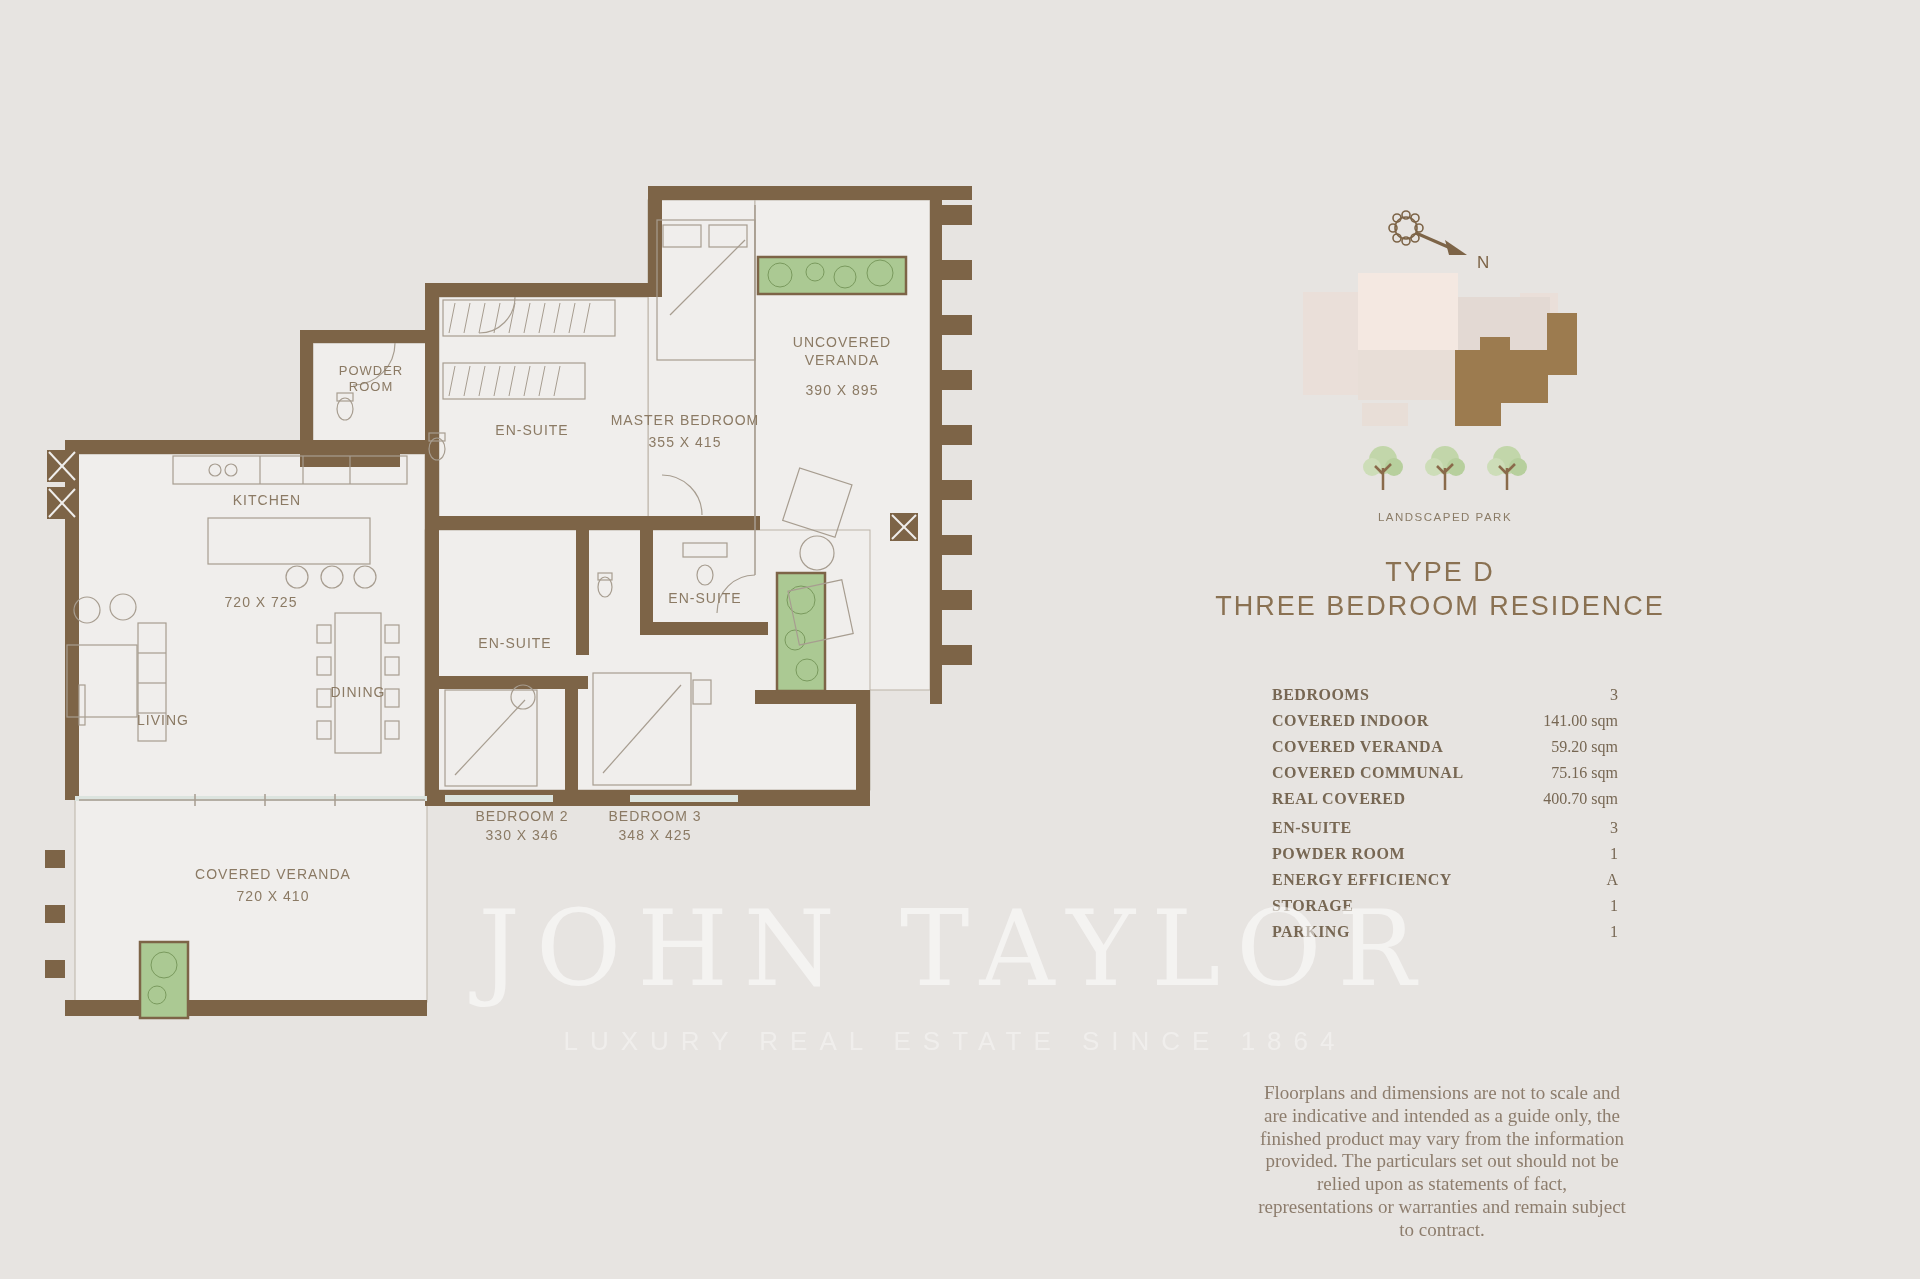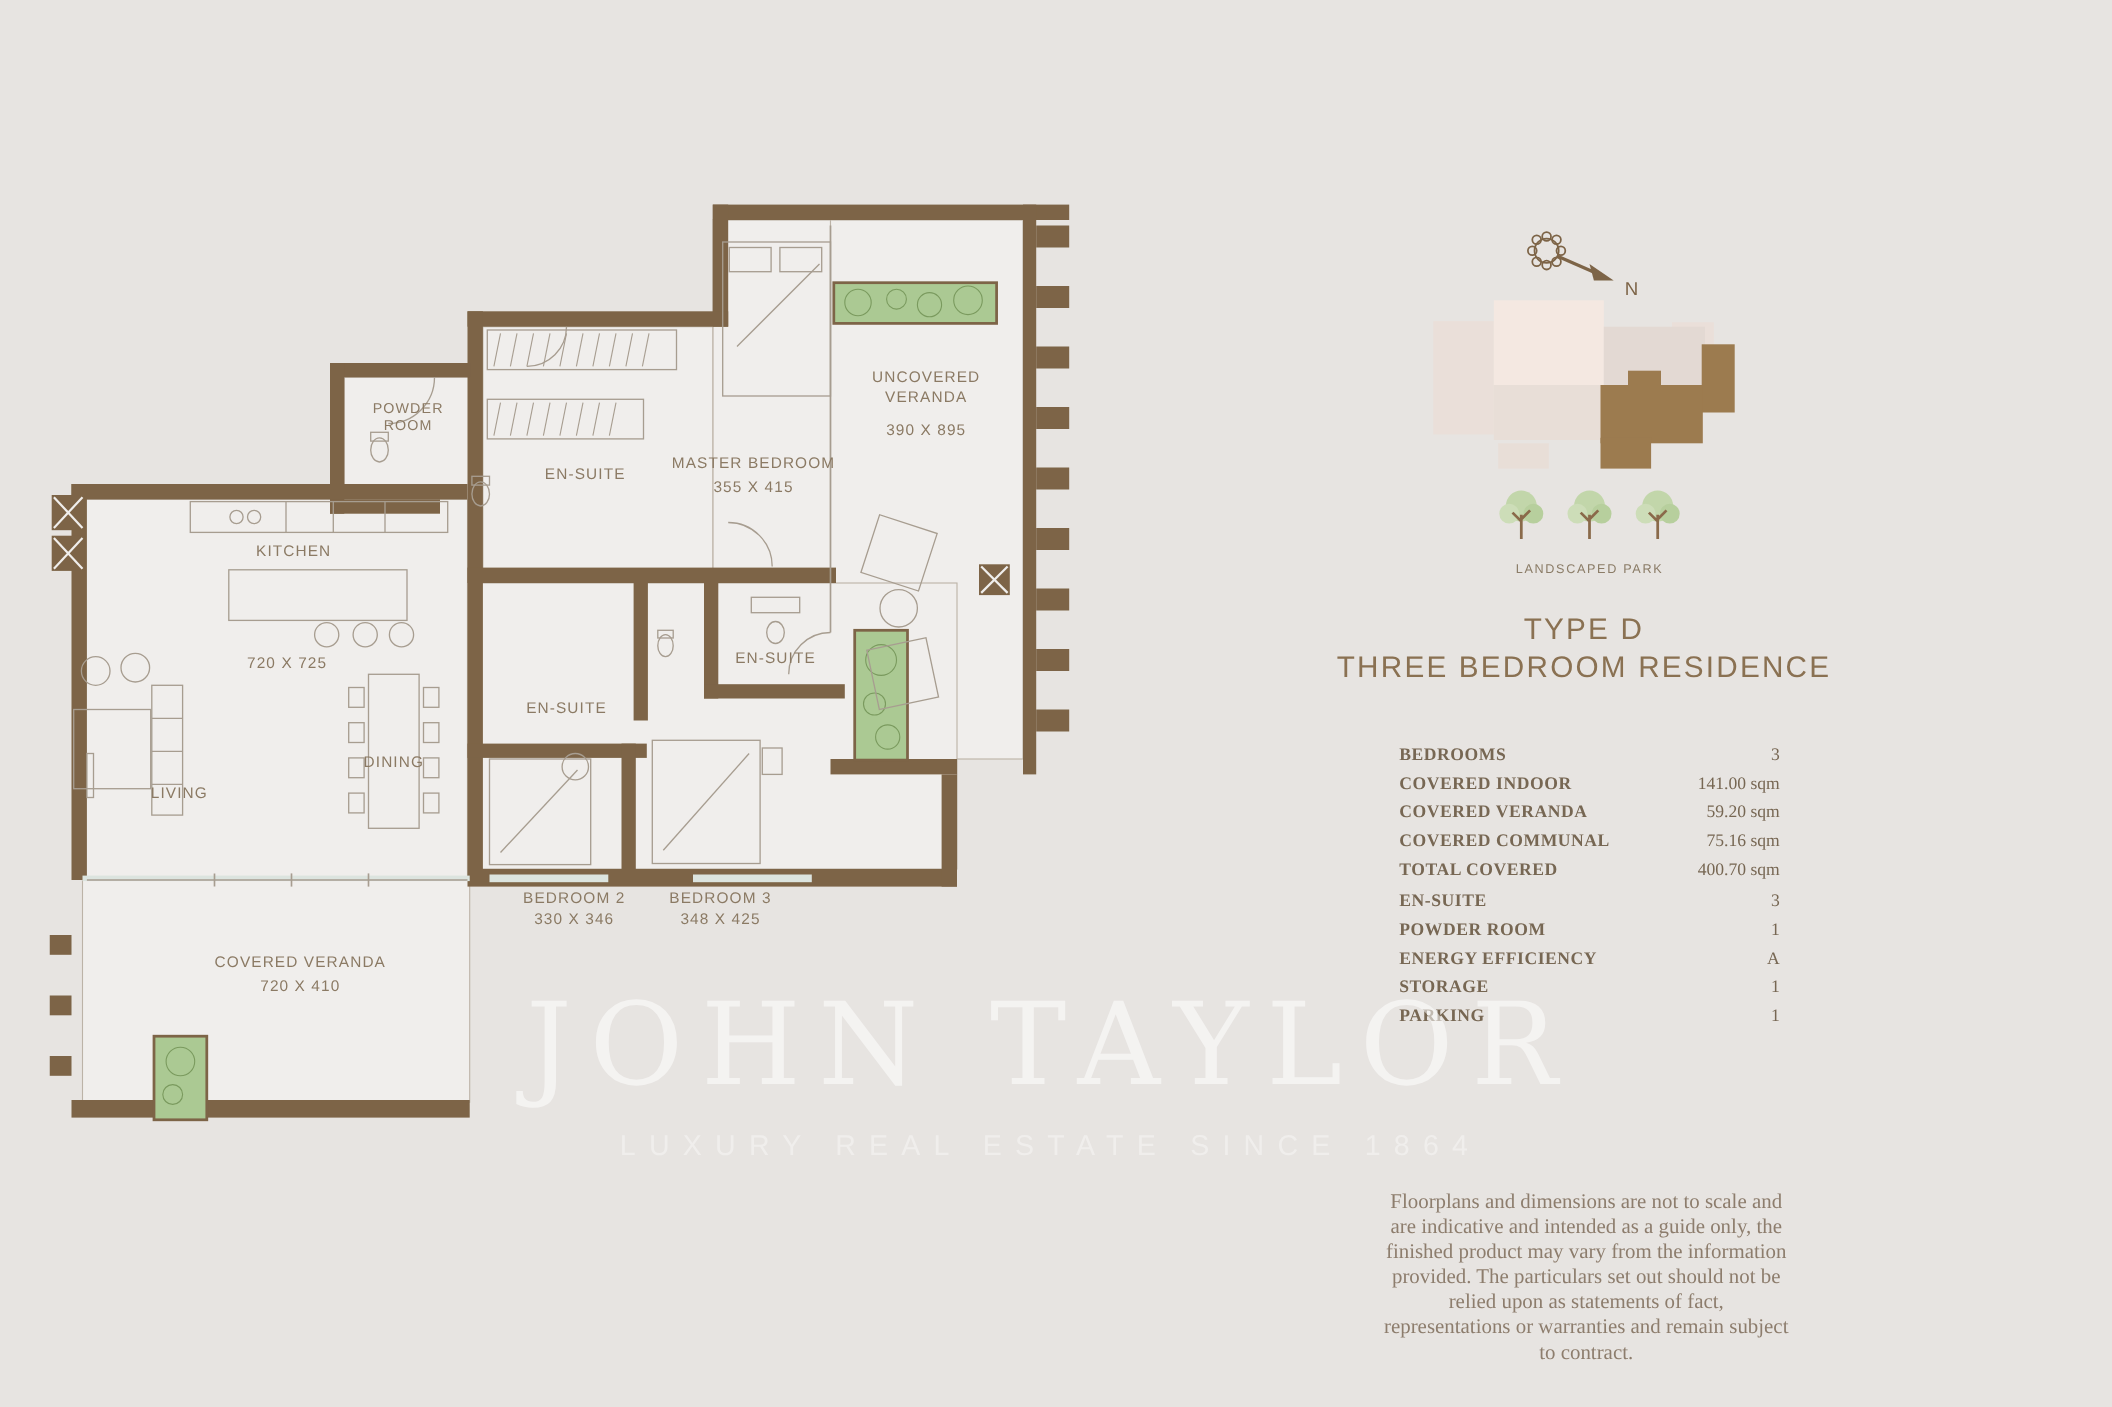--- a/index.html
+++ b/index.html
@@ -18,21 +18,21 @@
   }
   .residence-title{
     position:absolute;left:1210px;top:556px;width:460px;
     text-align:center;font-size:27px;font-weight:500;letter-spacing:2px;
     color:#8a7152;line-height:1.25;
   }
   .spec-table{
     position:absolute;left:1272px;top:678px;width:346px;
     font-family:"Liberation Serif", serif;color:#776753;font-size:16px;
   }
-  .spec-row{display:flex;justify-content:space-between;align-items:flex-start;height:26px;}
+  .spec-row{display:flex;justify-content:space-between;align-items:flex-end;height:26px;}
   .spec-label{font-weight:600;letter-spacing:0.5px;}
   .spec-value{font-weight:400;}
   .disclaimer{
     position:absolute;left:1258px;top:1082px;width:368px;
     text-align:center;font-family:"Liberation Serif", serif;
     font-size:19px;line-height:1.2;color:#8d7d6d;
   }
   .site-plan{position:absolute;left:1295px;top:265px;width:350px;height:175px;}
   .site-plan .blk{position:absolute;}
   .landscape{position:absolute;left:1345px;top:438px;width:200px;text-align:center;}
@@ -343,21 +343,21 @@
     </div>
     <div class="spec-row">
       <span class="spec-label">COVERED VERANDA</span>
       <span class="spec-value">59.20 sqm</span>
     </div>
     <div class="spec-row">
       <span class="spec-label">COVERED COMMUNAL</span>
       <span class="spec-value">75.16 sqm</span>
     </div>
     <div class="spec-row">
-      <span class="spec-label">TOTAL COVERED</span>
+      <span class="spec-label">REAL COVERED</span>
       <span class="spec-value">400.70 sqm</span>
     </div>
     <div class="spec-row" style="margin-top:3px;">
       <span class="spec-label">EN-SUITE</span>
       <span class="spec-value">3</span>
     </div>
     <div class="spec-row">
       <span class="spec-label">POWDER ROOM</span>
       <span class="spec-value">1</span>
     </div>

